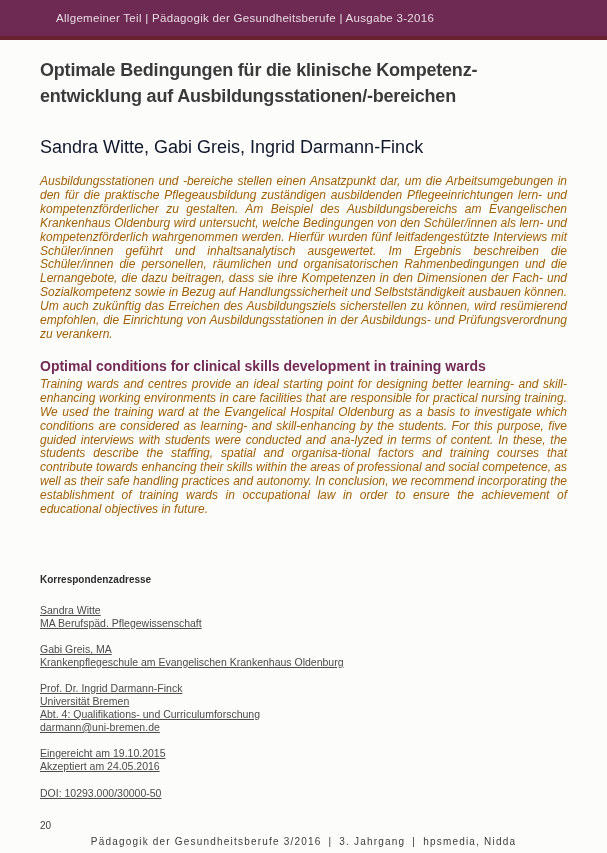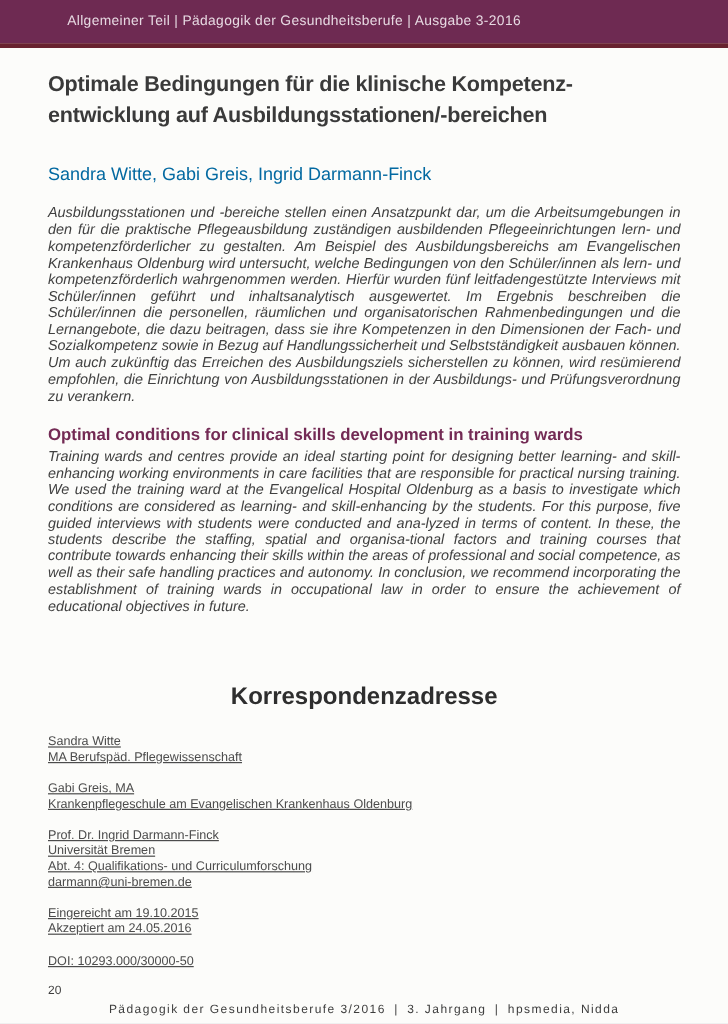--- a/index.html
+++ b/index.html
@@ -32,44 +32,43 @@
   .title {
     margin:17px 0 0 0;
     font-size:18px;
     line-height:26px;
     font-weight:700;
     color:#3a3a3a;
     letter-spacing:-0.2px;
   }
   .authors {
     margin:28px 0 0 0;
-    font-size:15px;
-    color:#0369a1;
+    font-size:18px;
+    color:#0f172a;
   }
   .abstract {
     margin:17px 0 0 0;
     font-size:12px;
     line-height:13.9px;
     font-style:italic;
     text-align:justify;
-    color:#404040;
+    color:#a16207;
   }
   .heading-en {
     margin:16px 0 0 0;
     font-size:14px;
     font-weight:700;
     color:#732a54;
   }
   .abstract.en { margin-top:4px; }
   .corr-heading {
     margin:57px 0 0 0;
-    font-size:20px;
+    font-size:10px;
     font-weight:700;
     color:#2e2e2e;
-    text-align:center;
   }
   .addr-block {
     margin-top:13px;
     font-size:10.5px;
     line-height:13px;
     color:#4c4c4c;
     text-decoration:underline;
   }
   .addr-block.first { margin-top:19px; }
   .addr-block.doi { margin-top:14px; }

